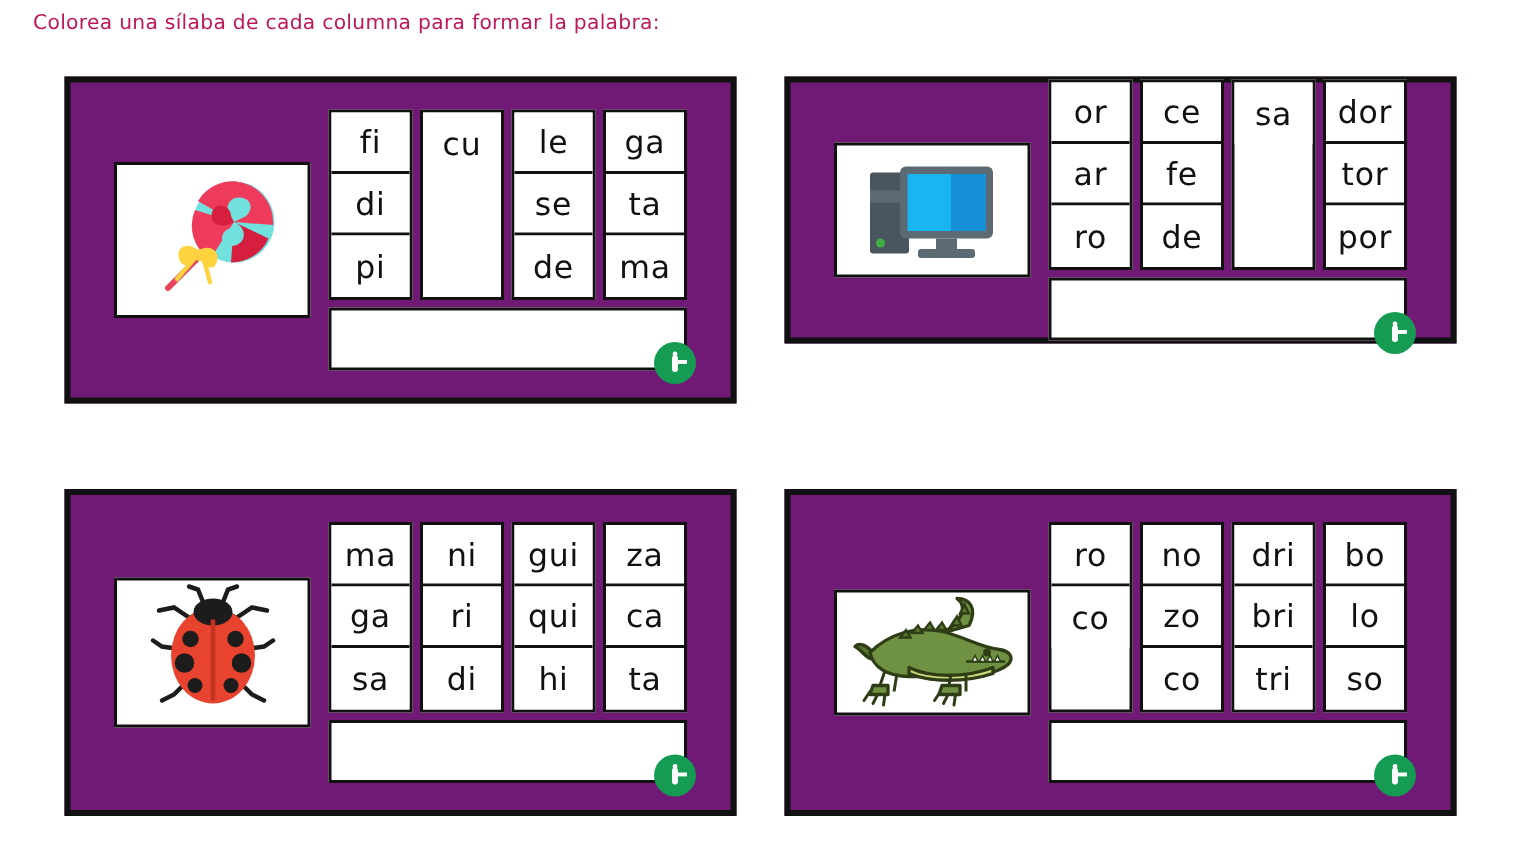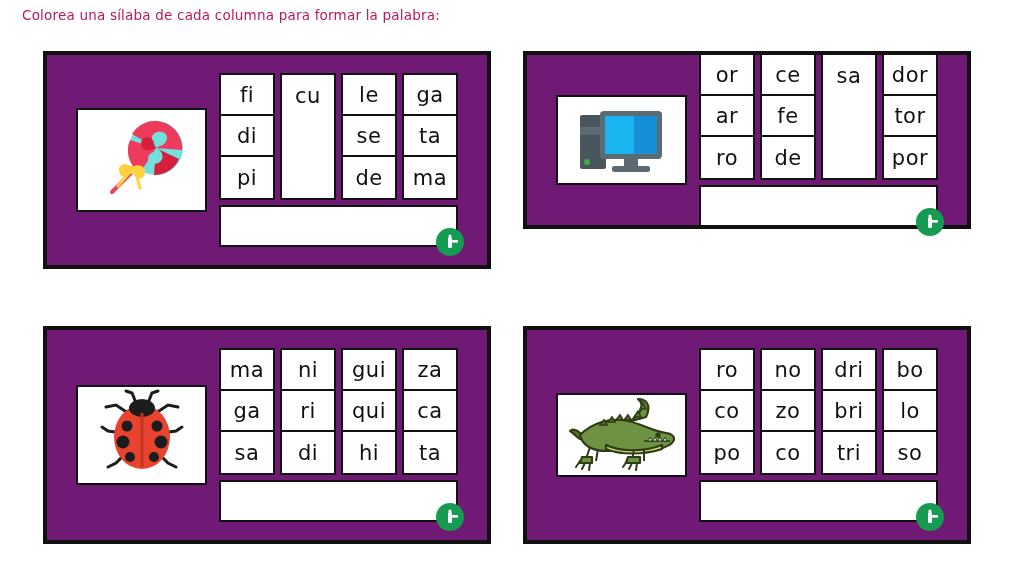--- a/index.html
+++ b/index.html
@@ -326,21 +326,20 @@
             <path d="M97 46 l2 -4 l2 4 z"></path>
           </g>
         </svg>
       </span>
     </div>
     <div class="right-panel">
       <div class="grid">
         <div class="col">
           <div class="cell">ro</div>
           <div class="cell">co</div>
-          <div class="cell">po</div>
         </div>
         <div class="col">
           <div class="cell">no</div>
           <div class="cell">zo</div>
           <div class="cell">co</div>
         </div>
         <div class="col">
           <div class="cell">dri</div>
           <div class="cell">bri</div>
           <div class="cell">tri</div>

